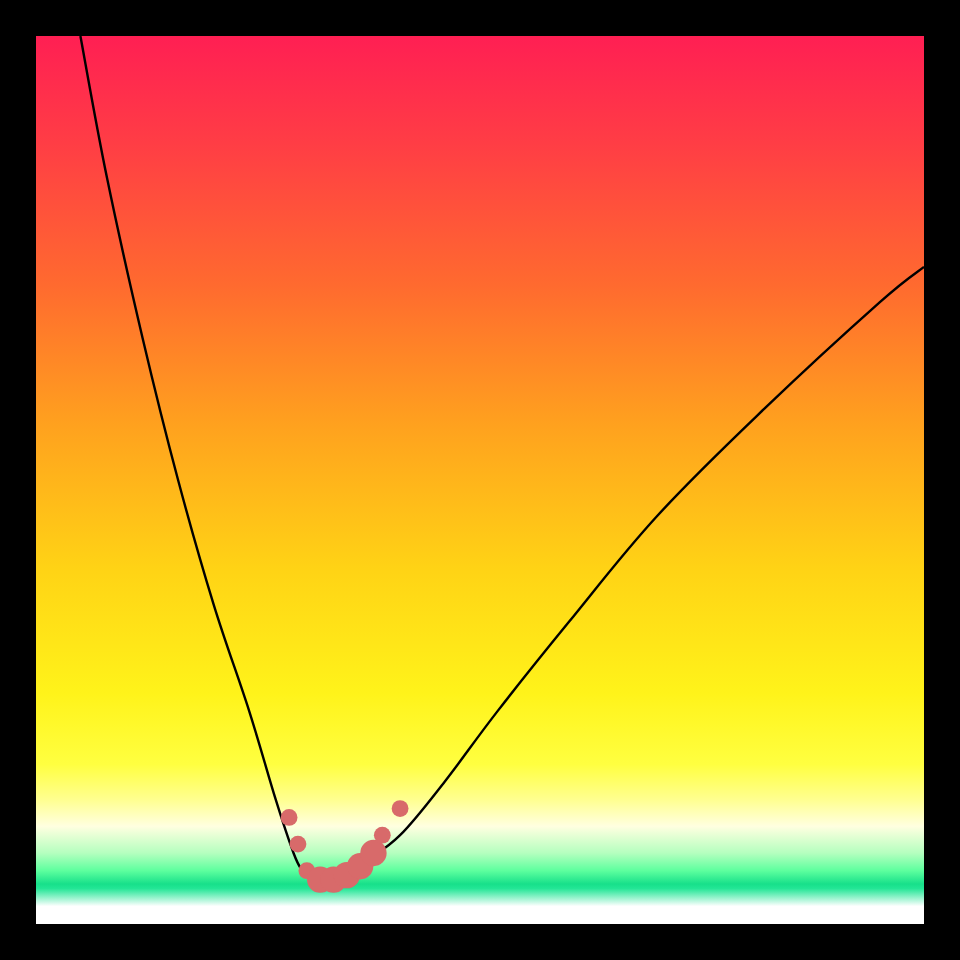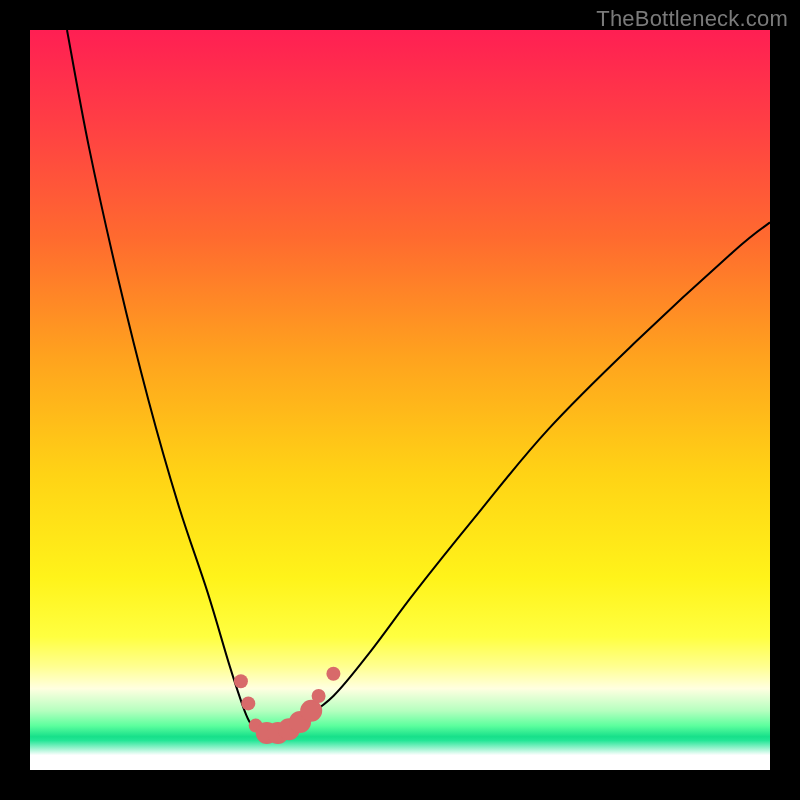--- a/index.html
+++ b/index.html
@@ -71,21 +71,20 @@
     fill: #d86a6a;
     stroke: none;
   }
   .marker-sm { r: 7; }
   .marker-lg { r: 11; }
 </style>
 </head>
 <body>
 
 <div class="frame">
-  <div class="watermark">TheBottleneck.com</div>
 
   <div class="plot-area">
     <svg class="curves" viewBox="0 0 740 740">
       <path class="black-curve" d="M 37 0 C 40.996 21.311999999999994, 49.876000000000005 73.112, 59.2 118.39999999999998 C 68.524 163.68799999999996, 78.14399999999999 206.31199999999995, 88.8 251.59999999999997 C 99.456 296.888, 107.744 330.03999999999996, 118.4 370 C 129.056 409.96000000000004, 137.344 438.968, 148 473.6 C 158.656 508.232, 168.27599999999998 533.096, 177.6 562.4 C 186.924 591.704, 193.14000000000001 615.088, 199.8 636.4 C 206.46 657.712, 210.60399999999998 670.1439999999999, 214.6 680.8 C 218.596 691.456, 219.33599999999998 691.604, 222 695.6 C 224.66400000000002 699.596, 226.736 701.668, 229.4 703 C 232.06400000000002 704.332, 235.46800000000002 703, 236.8 703"></path>
       <path class="black-curve" d="M 236.8 703 C 239.46400000000003 703, 244.94000000000003 705.664, 251.60000000000002 703 C 258.26000000000005 700.336, 264.476 694.86, 273.8 688.2 C 283.124 681.5400000000001, 291.412 677.988, 303.4 666 C 315.388 654.012, 325.74800000000005 640.248, 340.40000000000003 621.6 C 355.052 602.952, 366.15200000000004 586.376, 384.8 562.4 C 403.448 538.424, 420.024 517.704, 444 488.4 C 467.976 459.096, 488.696 431.568, 518 399.59999999999997 C 547.304 367.63199999999995, 573.5 342.76800000000003, 606.8 310.8 C 640.0999999999999 278.832, 679.024 243.312, 703 222 C 726.976 200.688, 733.34 197.72799999999998, 740 192.39999999999998"></path>
       <g>
           <circle cx="210.89999999999998" cy="651.2" class="marker marker-sm" r="7"></circle>
           <circle cx="218.29999999999998" cy="673.4" class="marker marker-sm" r="7"></circle>
           <circle cx="225.7" cy="695.6" class="marker marker-sm" r="7"></circle>
           <circle cx="236.8" cy="703" class="marker marker-lg" r="11"></circle>

